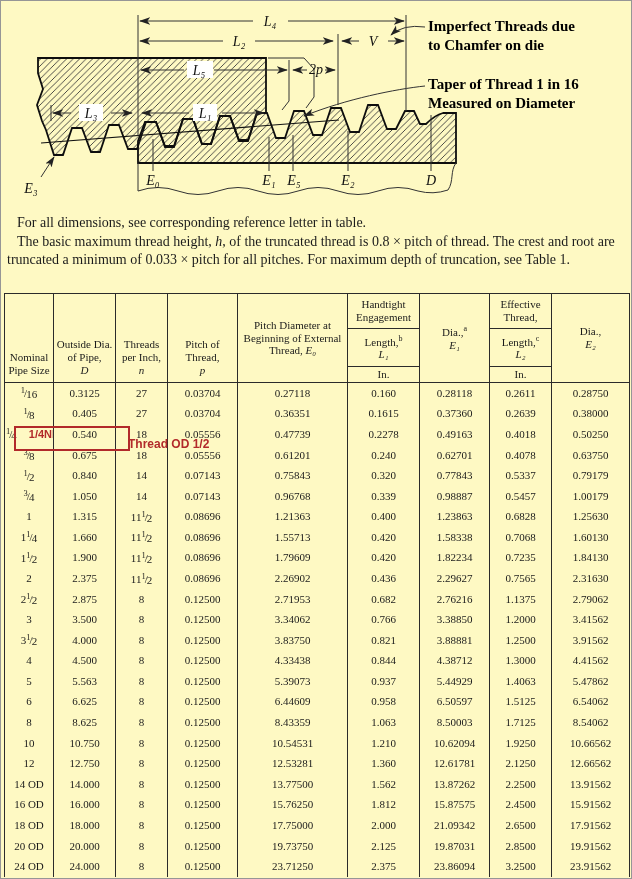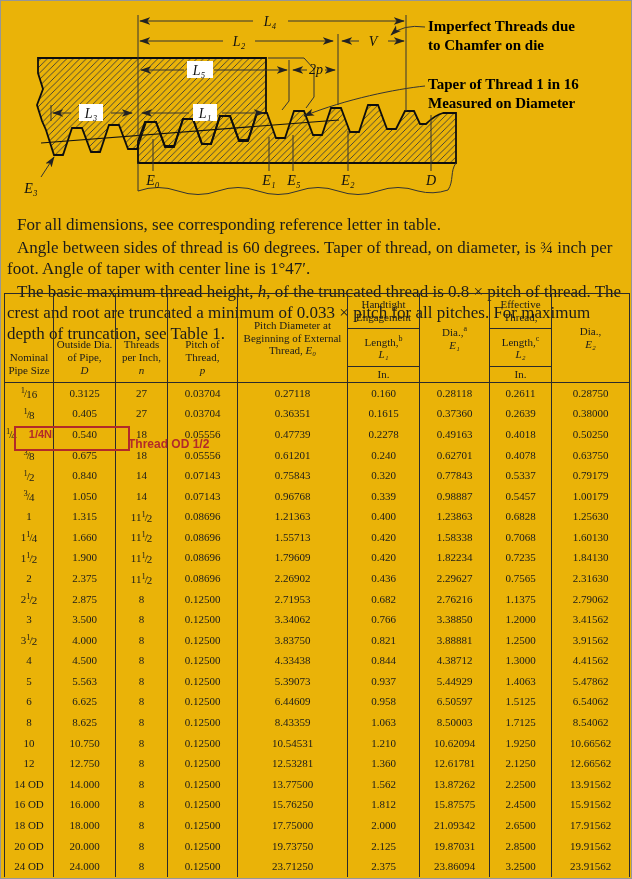--- a/index.html
+++ b/index.html
@@ -1,26 +1,26 @@
 <!DOCTYPE html>
 <html><head>
 <meta charset="utf-8">
 <style>
   html,body{margin:0;padding:0;background:#e9e9e9;}
-  .page{position:relative;width:632px;height:879px;background:#eab308;border:1px solid #969696;
+  .page{position:relative;width:632px;height:879px;background:#fef9c3;border:1px solid #969696;
         box-sizing:border-box;overflow:hidden;font-family:"Liberation Serif","DejaVu Serif",serif;color:#1b1b1b;}
   
   .diagram{position:absolute;top:0;left:0;}
   .dimtxt{font:italic 14px "Liberation Serif","DejaVu Serif",serif;fill:#111;}
   .lbl{font:italic 14px "Liberation Serif","DejaVu Serif",serif;fill:#111;}
   .note{font:bold 15px "Liberation Serif","DejaVu Serif",serif;fill:#000;}
   .thin{stroke:#333;stroke-width:1;fill:none;}
   .prof{stroke:#0e0e0e;stroke-width:1.8;}
   
-  .notes{position:absolute;top:213px;left:6px;width:620px;font-size:17px;line-height:1.24;}
+  .notes{position:absolute;top:213px;left:6px;width:620px;font-size:14px;line-height:1.24;}
   .notes p{margin:0 0 2px 0;text-indent:10px;}
   
   table.npt{position:absolute;top:292px;left:3px;width:625px;height:584px;border-collapse:collapse;
             table-layout:fixed;font-size:11px;line-height:1.18;}
   table.npt th,table.npt td{border:1px solid #2b2b2b;padding:0 1px;text-align:center;font-weight:normal;
             overflow:hidden;}
   table.npt thead th{vertical-align:middle;}
   table.npt thead th.vb{vertical-align:bottom;padding-bottom:5px;text-align:center;}
   table.npt tbody td{border-top:none;border-bottom:none;height:20.4px;}
   table.npt tr.hrow2 th{height:37px;}
@@ -109,21 +109,20 @@
     <text class="lbl" x="30" y="192" text-anchor="middle">E₃</text>
     <text class="lbl" x="152" y="184" text-anchor="middle">E₀</text>
     <text class="lbl" x="268" y="184" text-anchor="middle">E₁</text>
     <text class="lbl" x="293" y="184" text-anchor="middle">E₅</text>
     <text class="lbl" x="347" y="184" text-anchor="middle">E₂</text>
     <text class="lbl" x="430" y="184" text-anchor="middle">D</text>
   </svg>
 
   <div class="notes">
     <p>For all dimensions, see  corresponding reference letter in table.</p>
-    <p>Angle between sides of thread is 60 degrees. Taper of thread, on diameter, is ¾ inch per foot. Angle of taper with center line is 1°47′.</p>
     <p><span>The basic maximum thread height, </span><i>h</i><span>, of the truncated thread is 0.8 × pitch of thread. The crest and root are truncated a minimum of 0.033 × pitch for all pitches. For maximum depth of truncation, see Table 1.</span></p>
   </div>
 
   <table class="npt">
     <colgroup>
       <col style="width:49px">
         <col style="width:62px">
         <col style="width:52px">
         <col style="width:70px">
       <col style="width:110px">

